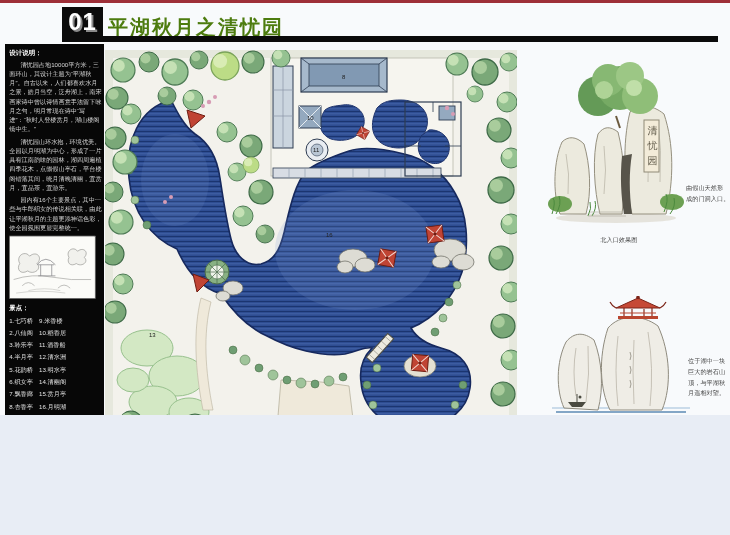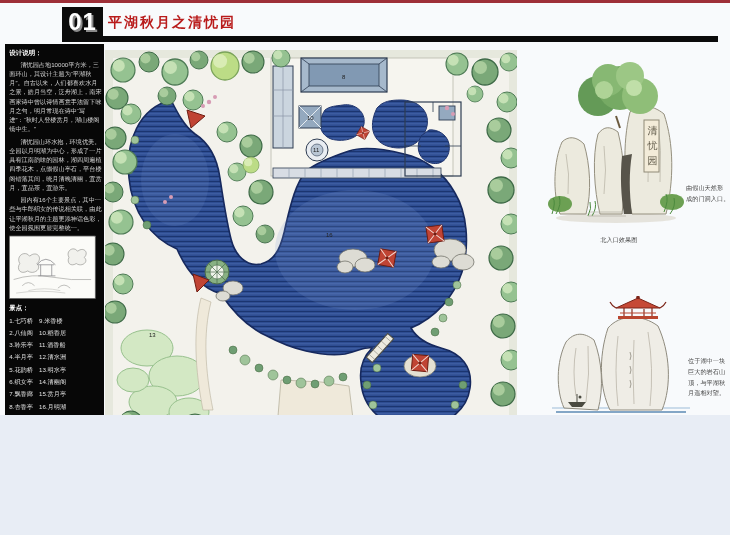--- a/index.html
+++ b/index.html
@@ -4,21 +4,21 @@
 <style>
   html,body{margin:0;padding:0;background:#e8edf5;}
   .board{position:relative;width:730px;height:415px;background:#f8fafc;overflow:hidden;
          font-family:"Liberation Sans","DejaVu Sans",sans-serif;}
   .abs{position:absolute;}
   
   .top-line{position:absolute;left:0;top:0;width:730px;height:3px;background:#9e2f38;}
   .hdr-num{position:absolute;left:62px;top:7px;width:41px;height:29px;background:#0b0b0b;
            color:#fff;font-weight:bold;font-size:24px;line-height:29px;text-align:center;
            text-shadow:2px 2px 0 #8a8a8a;letter-spacing:1px;}
-  .hdr-title{position:absolute;left:108px;top:14px;font-size:14px;font-weight:bold;color:#b91c1c;
+  .hdr-title{position:absolute;left:108px;top:14px;font-size:20px;font-weight:bold;color:#4d7c0f;
              letter-spacing:2px;}
   .hdr-bar{position:absolute;left:62px;top:36px;width:656px;height:6px;background:#0b0b0b;}
   
   .sidebar{position:absolute;left:5px;top:44px;width:99px;height:386px;background:#070707;
            color:#ddd;overflow:hidden;}
   .sb-inner{width:150px;transform:scale(0.615);transform-origin:0 0;padding:8px 7px;}
   .sb-title{font-size:10.5px;font-weight:bold;color:#fff;margin:0 0 4px 0;}
   .sb-p{font-size:10px;line-height:1.5;margin:0 0 5px 0;text-indent:1.8em;color:#d6d6d6;}
   .sb-sketch{width:138px;height:100px;background:#fbfbf8;border:1px solid #4a4a4a;margin:6px 0 8px 0;}
   .legend{display:flex;gap:10px;font-size:10px;line-height:2.0;color:#e2e2e2;}

